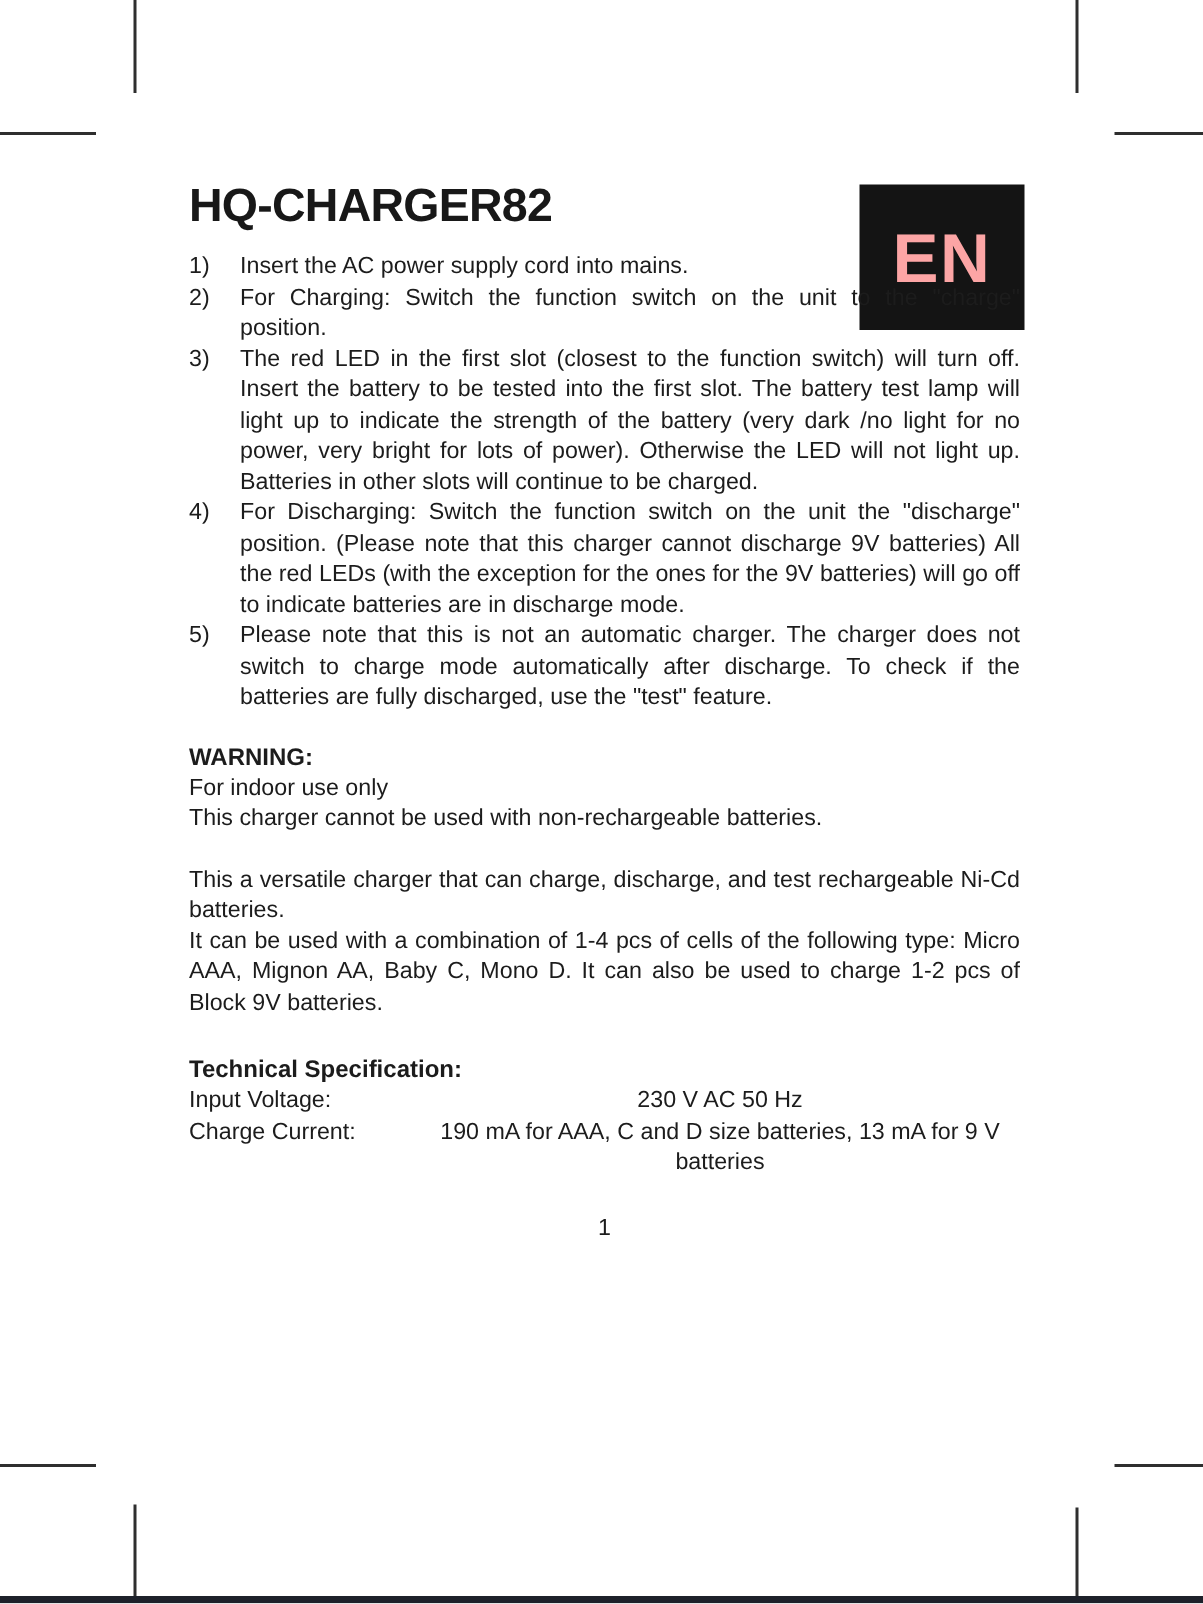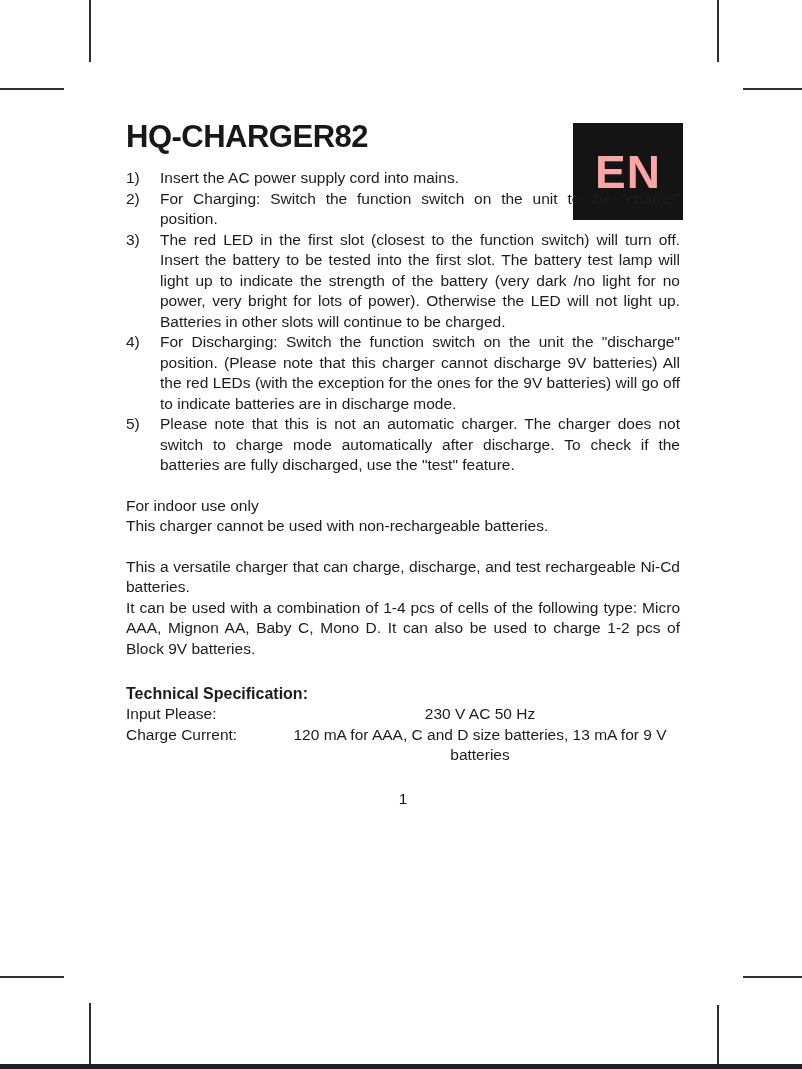--- a/index.html
+++ b/index.html
@@ -116,37 +116,38 @@
       </li>
       <li>
         <span class="li-num">5)</span>
         <div class="li-paras">
           <p>Please note that this is not an automatic charger. The charger does not switch to charge mode automatically after discharge. To check if the batteries are fully discharged, use the "test" feature.</p>
         </div>
       </li>
     </ol>
 
     <div class="warning-block">
+      <h2 class="section-heading">WARNING:</h2>
       <p>For indoor use only</p>
       <p>This charger cannot be used with non-rechargeable batteries.</p>
     </div>
 
     <div class="desc">
       <p>This a versatile charger that can charge, discharge, and test rechargeable Ni-Cd batteries.</p>
       <p>It can be used with a combination of 1-4 pcs of cells of the following type: Micro AAA, Mignon AA, Baby C, Mono D. It can also be used  to charge 1-2 pcs of Block 9V batteries.</p>
     </div>
 
     <div class="tech">
       <h2 class="section-heading">Technical Specification:</h2>
       <div class="spec-row">
-        <span class="spec-label">Input Please:</span>
+        <span class="spec-label">Input Voltage:</span>
         <span class="spec-value">230 V AC 50 Hz</span>
       </div>
       <div class="spec-row">
         <span class="spec-label">Charge Current:</span>
-        <span class="spec-value">120 mA for AAA, C and D size batteries, 13 mA for 9 V batteries</span>
+        <span class="spec-value">190 mA for AAA, C and D size batteries, 13 mA for 9 V batteries</span>
       </div>
     </div>
 
     <div class="page-number">1</div>
 
   </div>
 </div>
 
 </body></html>

